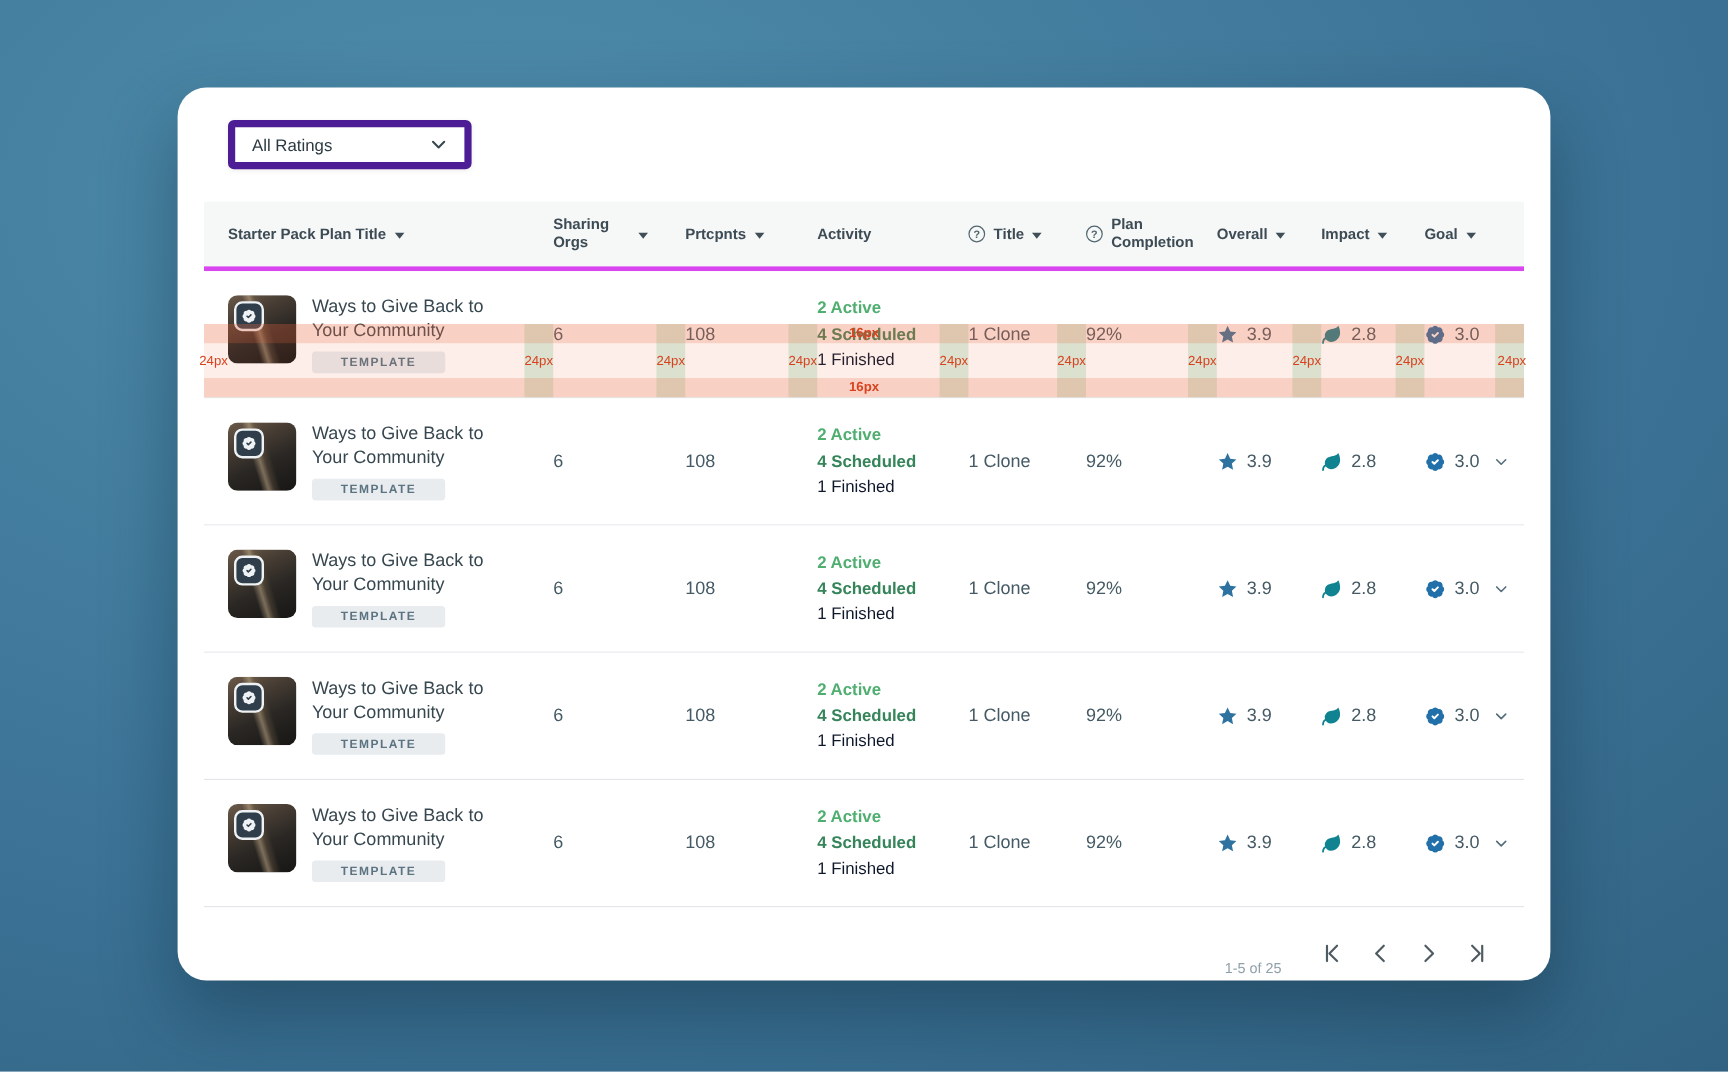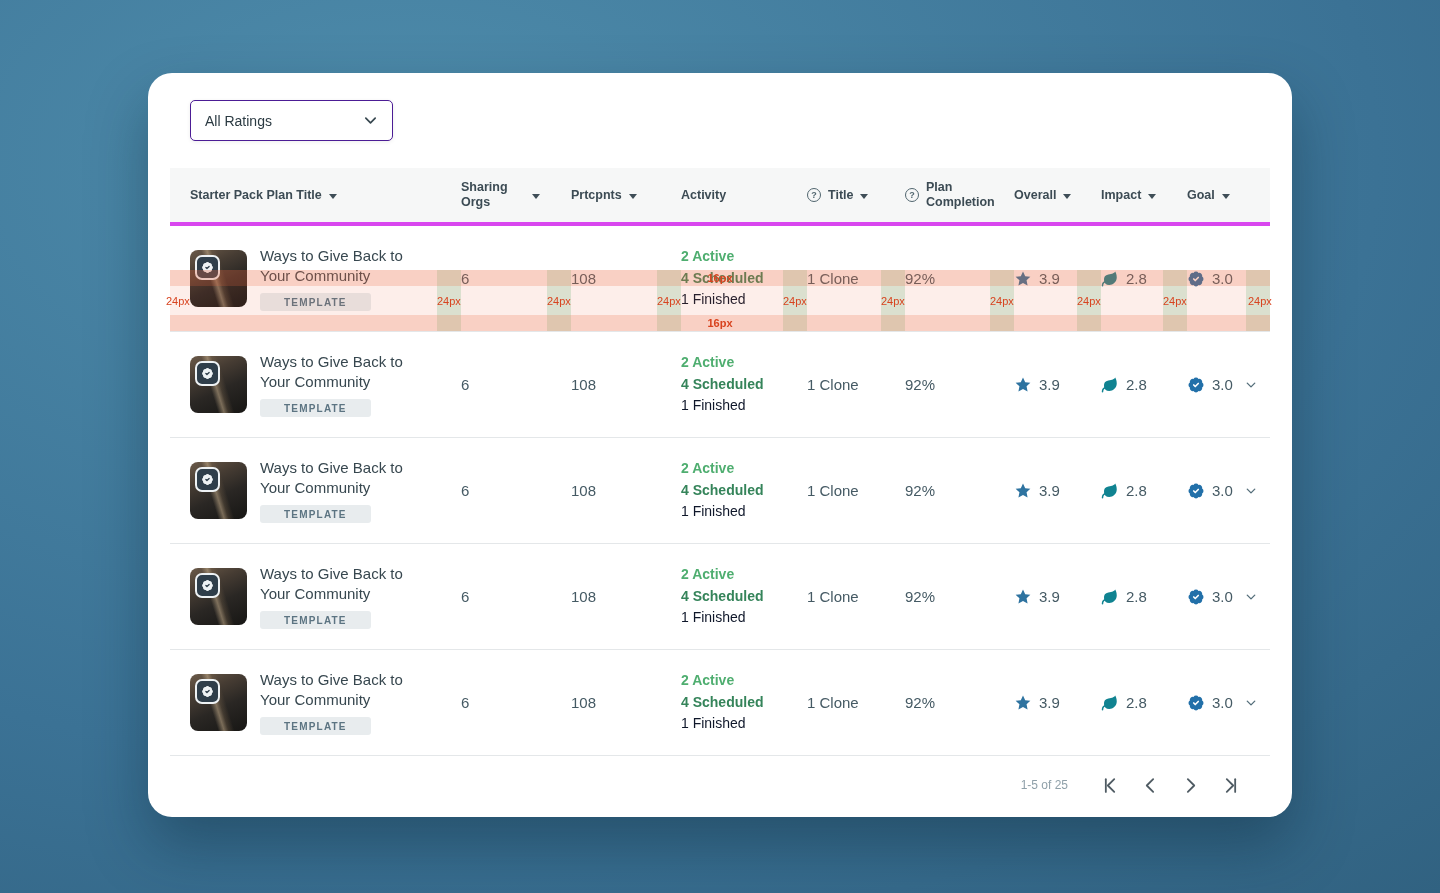--- a/index.html
+++ b/index.html
@@ -10,21 +10,21 @@
     position: relative;
   }
   .card {
     position:absolute; left:148px; top:73px; width:1144px; height:744px;
     background:#ffffff; border-radius:24px;
     box-shadow: 0 28px 60px rgba(8,34,50,.38);
   }
   
   .filter {
     position:absolute; left:42px; top:27px; width:203px; height:41px;
-    background:#fff; border:1px solid #4c1d95; border-radius:5px;
+    background:#fff; border:6px solid #4c1d95; border-radius:5px;
     box-shadow:0 1px 4px rgba(0,0,0,.07);
     display:flex; align-items:center; justify-content:space-between;
     padding:0 14px; cursor:pointer;
   }
   .filter-label { font-size:14px; color:#2b3a42; }
   
   .table-area { position:absolute; left:22px; top:95px; width:1100px; }
   .grid-row {
     display:grid;
     grid-template-columns:267px 110px 110px 126px 98px 109px 87px 86px auto;
@@ -43,21 +43,21 @@
     border-top:5.5px solid #3f4e57; margin-top:2px;
   }
   .help {
     flex:0 0 auto; width:14px; height:14px; border:1.4px solid #51666f; border-radius:50%;
     display:flex; align-items:center; justify-content:center;
     font-size:9px; font-weight:bold; color:#51666f;
   }
   
   .row { position:relative; min-height:106px; border-bottom:1px solid #e4e7e9; background:#fff; }
   .cell { padding-left:24px; font-size:15px; color:#455a64; }
-  .title-cell { display:flex; align-items:center; gap:13px; padding-left:20px; }
+  .title-cell { display:flex; align-items:flex-start; gap:13px; padding-left:20px; }
   .thumb {
     position:relative; flex:0 0 auto; width:57px; height:57px; border-radius:8px; overflow:hidden;
     background:
       linear-gradient(73deg, transparent 38%, rgba(196,172,138,.55) 46%, rgba(120,100,76,.35) 52%, transparent 60%),
       linear-gradient(155deg, #6b5a49 0%, #463c33 30%, #2a2724 58%, #171614 100%);
   }
   .thumb-badge {
     position:absolute; top:5px; left:5px; width:25px; height:25px; border-radius:7px;
     background:#2f3e4a; border:2px solid #eef2f4;
     display:flex; align-items:center; justify-content:center;
@@ -86,21 +86,21 @@
     display:flex; justify-content:center;
   }
   .ann-band.top { top:0; } .ann-band.bottom { bottom:0; }
   .ann-band span { color:#d8431f; font-size:11px; font-weight:bold; line-height:16px; }
   .ann-label {
     position:absolute; top:50%; transform:translateY(-50%);
     color:#d8431f; font-size:11px; font-weight:normal; white-space:nowrap;
   }
   
   .pagination {
-    height:58px; display:flex; align-items:center; justify-content:flex-end;
+    height:58px; display:flex; align-items:flex-end; justify-content:flex-end;
     padding-right:20px;
   }
   .page-range { font-size:12px; color:#8fa0a9; margin-right:22px; }
   .page-btn {
     width:40px; height:40px; display:flex; align-items:center; justify-content:center;
     cursor:pointer; border-radius:50%;
   }
 </style>
 </head>
 <body>

